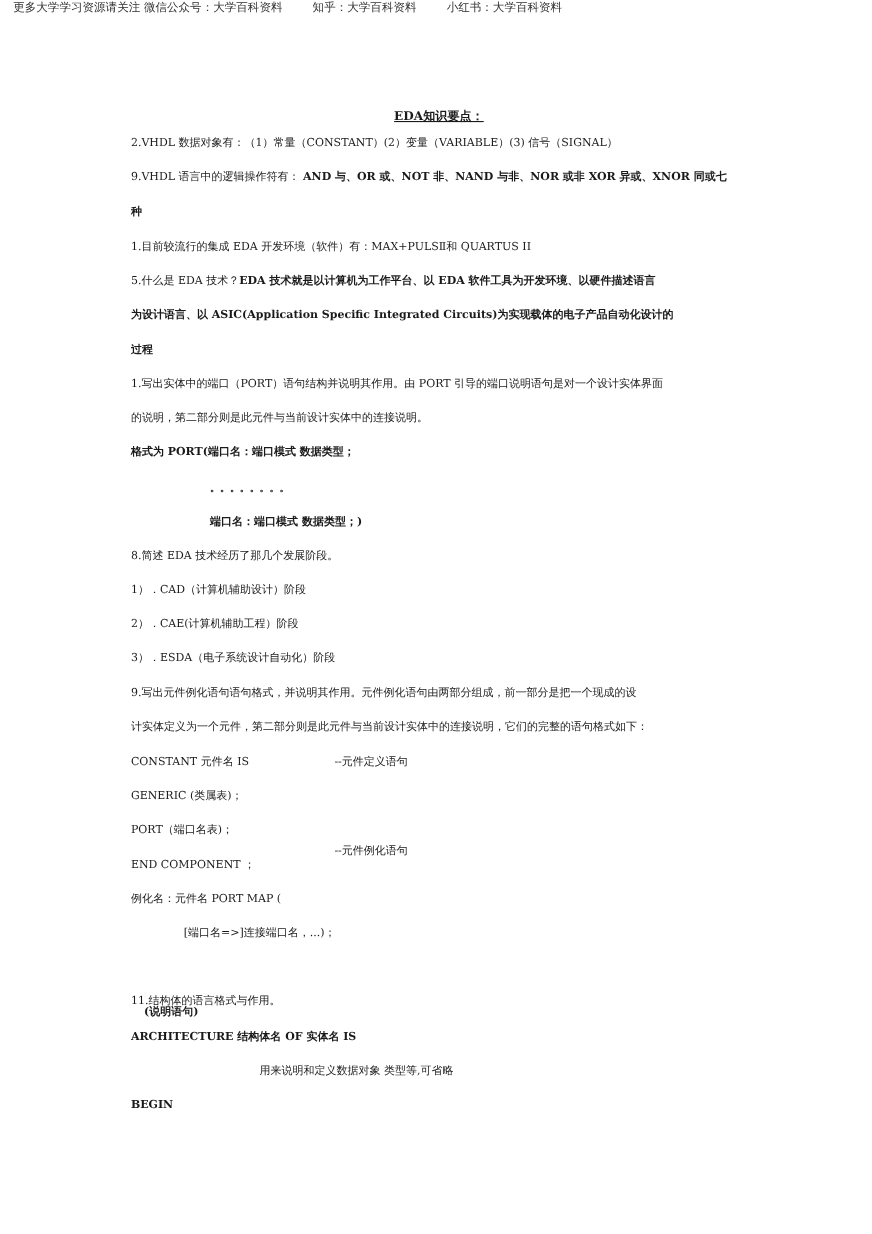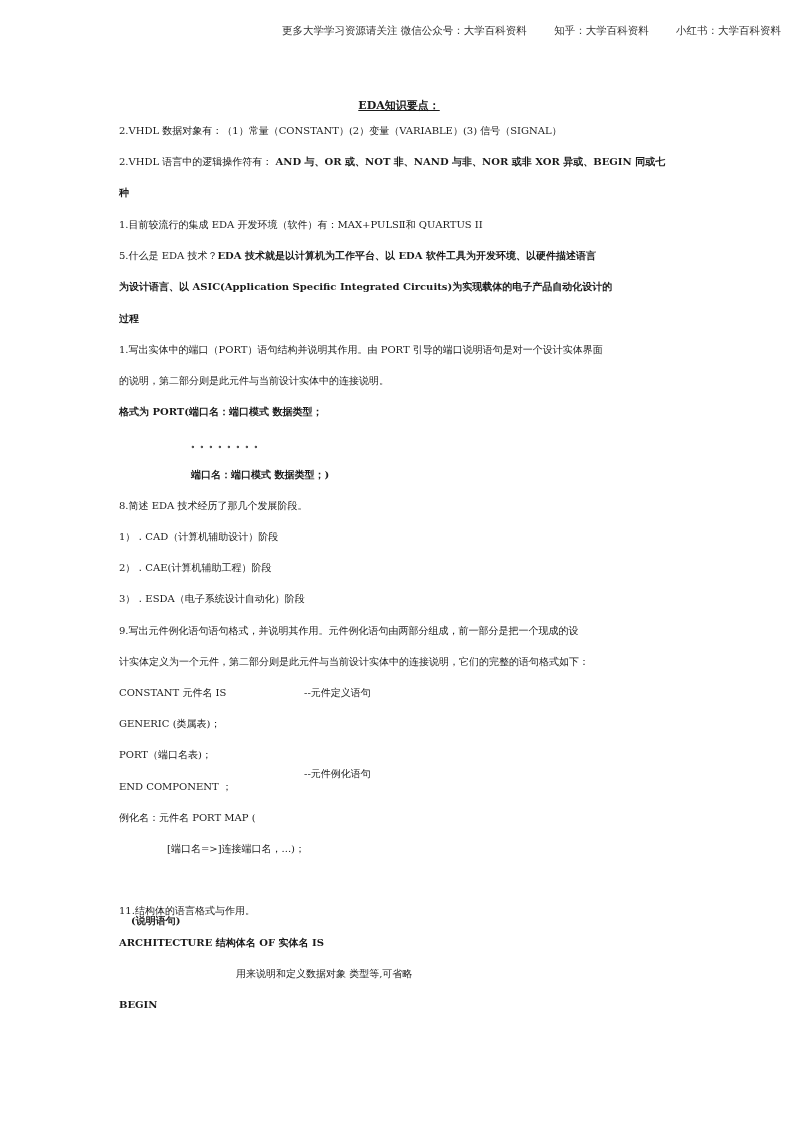--- a/index.html
+++ b/index.html
@@ -1,18 +1,18 @@
 <!DOCTYPE html>
 <html><head>
 <meta charset="utf-8">
 <style>
   html, body { margin: 0; padding: 0; background: #ffffff; }
   body { width: 793px; height: 1122px; position: relative; overflow: hidden;
          font-family: "DejaVu Serif", "Liberation Serif", serif; color: #1a1a1a; }
-  .header { position: absolute; top: 24px; left: 0; width: 793px; text-align: right;
+  .header { position: absolute; top: 0; left: 0; width: 793px; text-align: left;
             font-size: 10.5px; color: #333; }
   .header span { display: inline-block; margin: 0 12px; }
   .page { position: absolute; left: 119px; top: 0; width: 560px; }
   .line { position: absolute; left: 0; font-size: 10px; white-space: nowrap; line-height: 14px; }
   .b { font-weight: bold; }
   .title { position: absolute; left: 0; width: 560px; text-align: center; font-size: 11px; font-weight: bold; text-decoration: underline; }
 </style>
 </head>
 <body>
 
@@ -21,22 +21,22 @@
   <span>知乎：大学百科资料</span>
   <span>小红书：大学百科资料</span>
 </div>
 
 <div class="page">
   <div class="title" style="top:98px">EDA知识要点：</div>
 
   <div class="line" style="top:124px">2.VHDL 数据对象有：（1）常量（CONSTANT）(2）变量（VARIABLE）(3) 信号（SIGNAL）</div>
 
   <div class="line" style="top:155px">
-    <span>2.VHDL 语言中的逻辑操作符有：</span>
-    <span class="b">AND 与、OR 或、NOT 非、NAND 与非、NOR 或非   XOR 异或、BEGIN 同或七</span>
+    <span>9.VHDL 语言中的逻辑操作符有：</span>
+    <span class="b">AND 与、OR 或、NOT 非、NAND 与非、NOR 或非   XOR 异或、XNOR 同或七</span>
   </div>
   <div class="line b" style="top:186px">种</div>
 
   <div class="line" style="top:218px">1.目前较流行的集成 EDA 开发环境（软件）有：MAX+PULSⅡ和 QUARTUS II</div>
 
   <div class="line" style="top:249px">
     <span>5.什么是 EDA 技术？</span><span class="b">EDA   技术就是以计算机为工作平台、以 EDA 软件工具为开发环境、以硬件描述语言</span>
   </div>
   <div class="line b" style="top:280px">为设计语言、以 ASIC(Application Specific Integrated Circuits)为实现载体的电子产品自动化设计的</div>
   <div class="line b" style="top:312px">过程</div>

